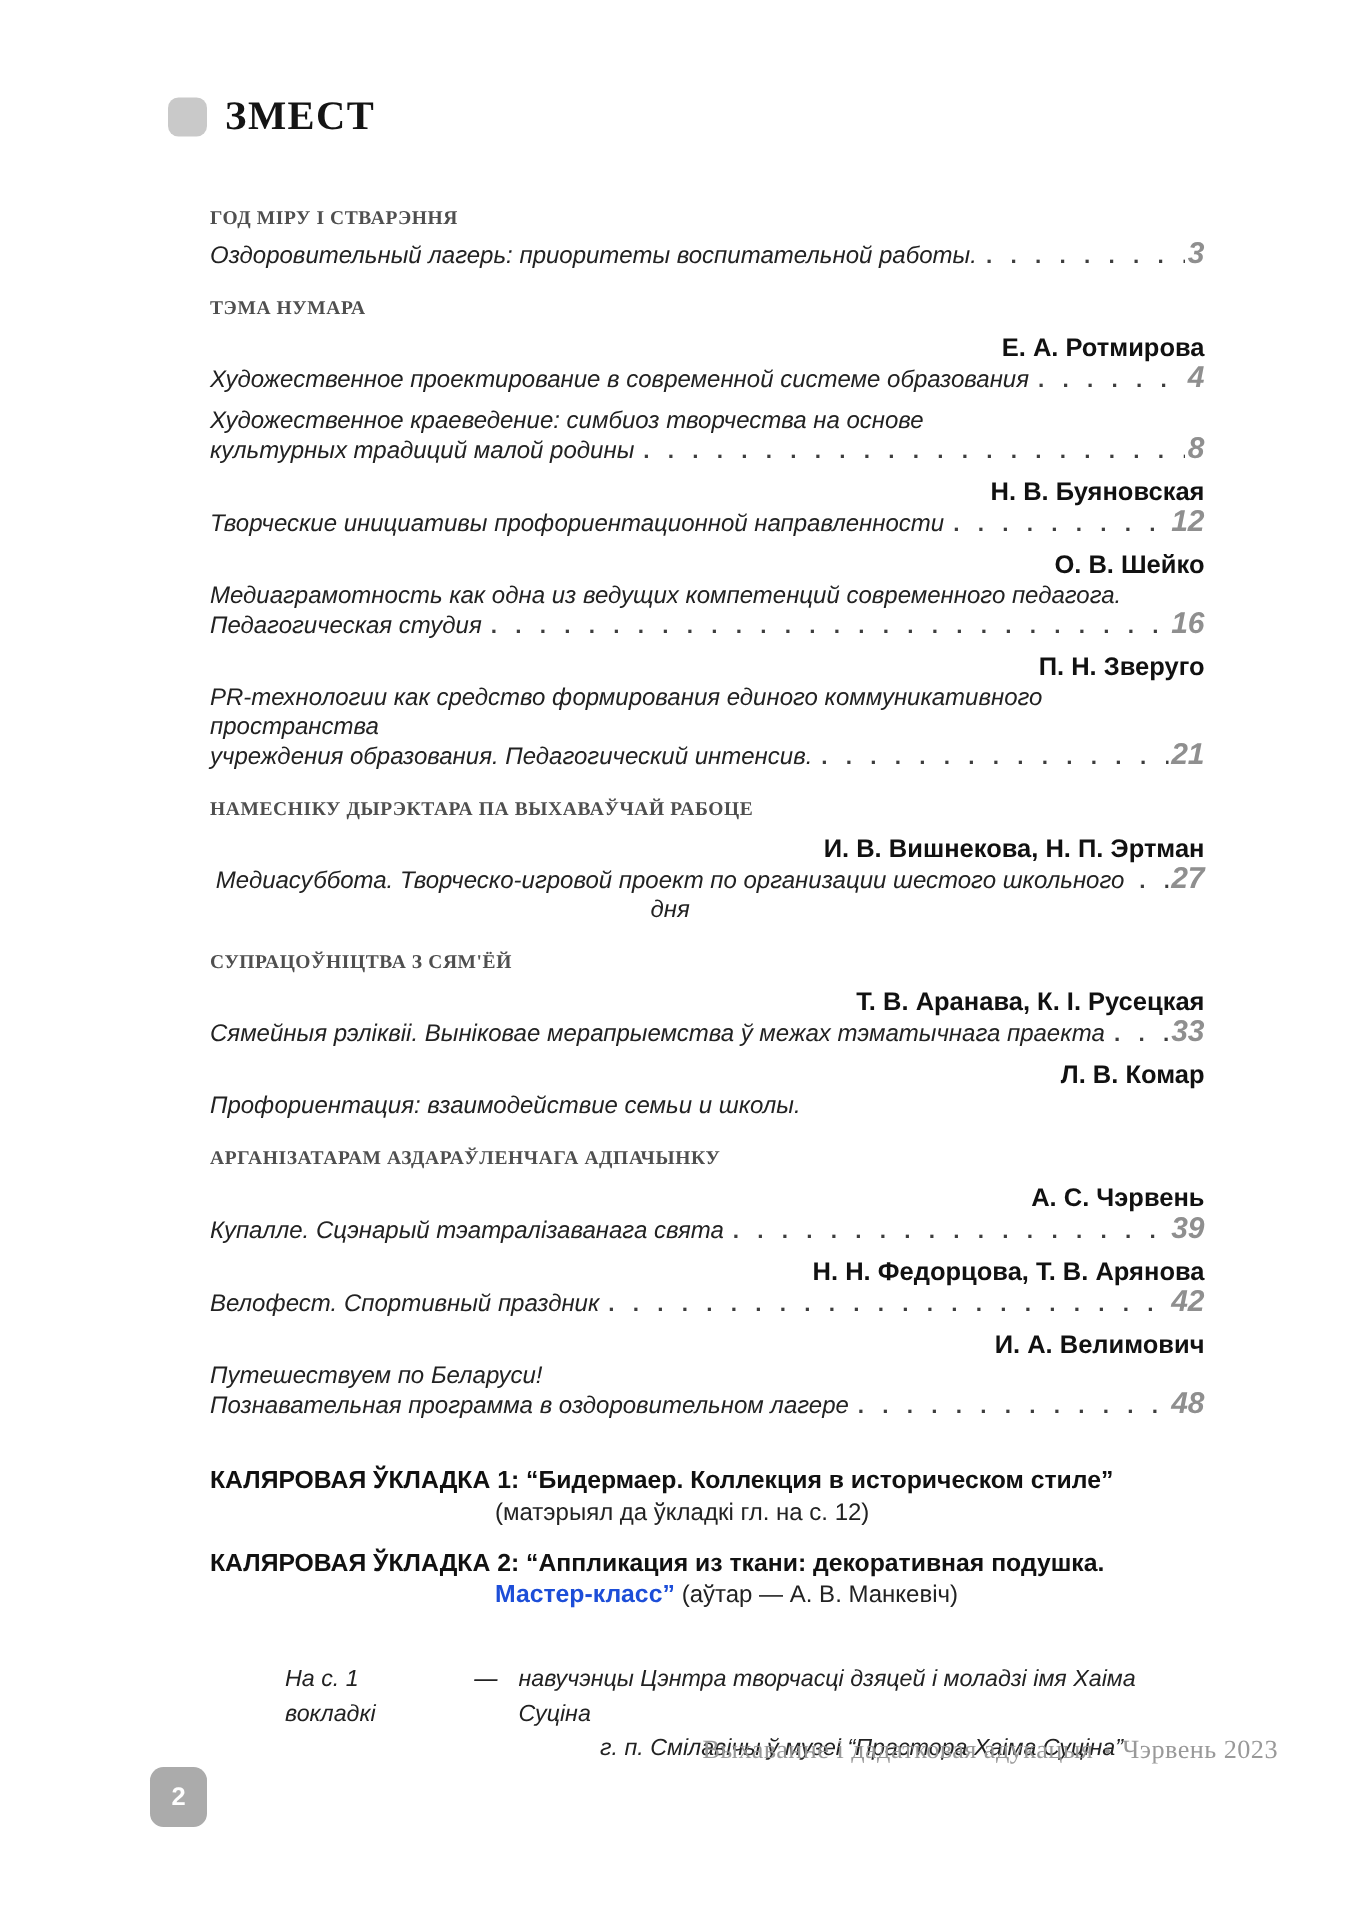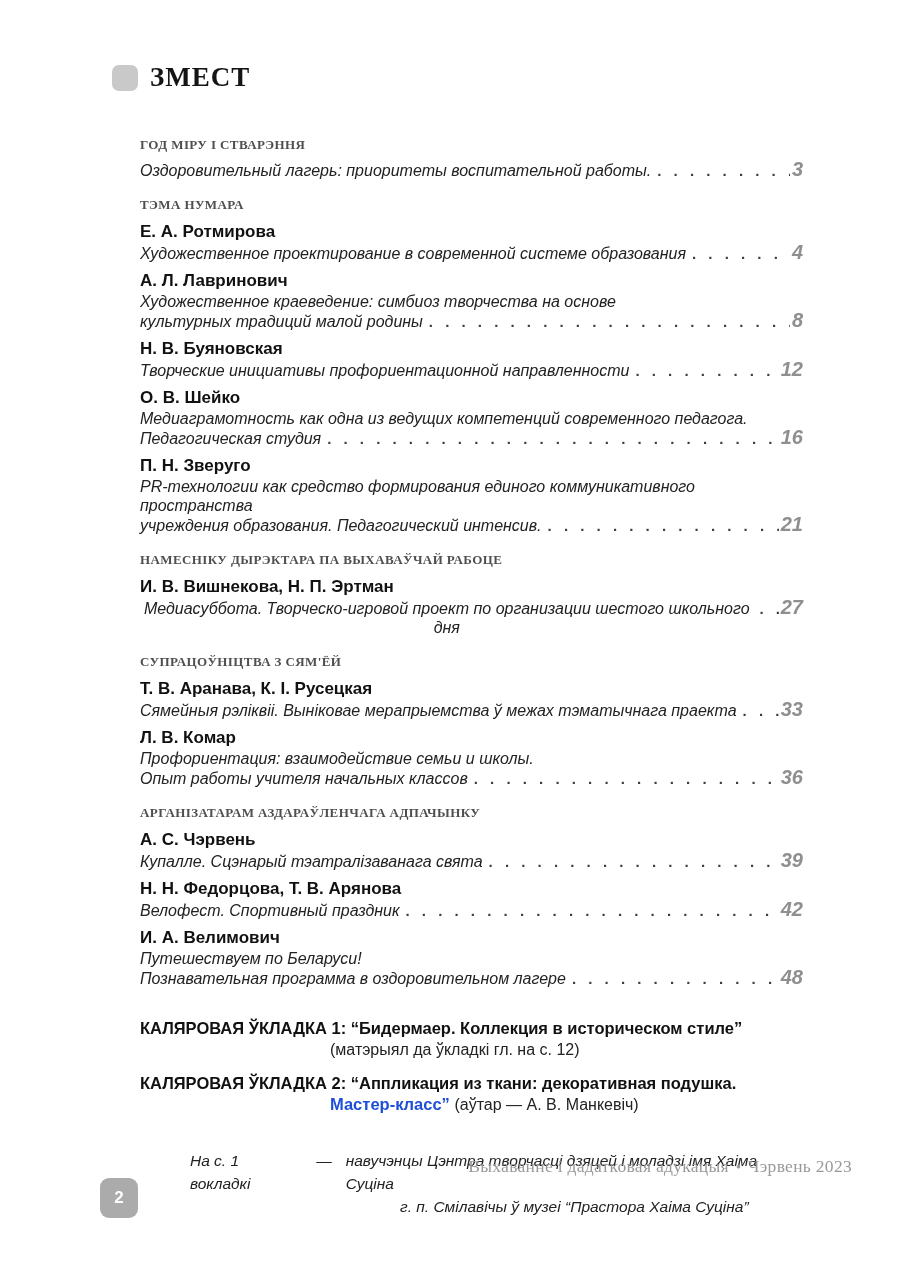--- a/index.html
+++ b/index.html
@@ -21,21 +21,21 @@
   }
 
   
   .section { margin-top: 15px; }
   .section-title {
     font-family: "Liberation Serif", serif;
     font-weight: bold; font-size: 13px; letter-spacing: 0.4px;
     color: #4f4f4f; line-height: 19px; margin-bottom: 4px;
   }
   .entry { margin-top: 8px; }
-  .authors { font-weight: bold; font-size: 17px; line-height: 19px; margin-bottom: 2px; color: #111; }
+  .authors { font-weight: bold; font-size: 17px; line-height: 19px; margin-bottom: 2px; color: #111; text-align: right; }
   .t-line { font-style: italic; font-size: 16px; line-height: 19px; color: #222; }
   .t-last { display: flex; align-items: baseline; text-align: center; }
   .t-text { flex: 0 1 auto; }
   .leader {
     flex: 1 1 20px; overflow: hidden; white-space: nowrap;
     font-style: normal; font-size: 15px; font-weight: bold;
     letter-spacing: 4px; color: #3d3d3d; margin: 0 2px 0 6px;
   }
   .leader::after { content: ". . . . . . . . . . . . . . . . . . . . . . . . . . . . . . . . . . . . . . . . . . . . . . . . . . . . . . . . . . . ."; }
   .pnum { font-weight: bold; font-size: 20px; color: #8f8f8f; flex: 0 0 auto; }
@@ -96,21 +96,20 @@
       <div class="entry">
         <div class="authors">Е. А. Ротмирова</div>
         <div class="t-line t-last">
           <span class="t-text">Художественное проектирование в современной системе образования</span>
           <span class="leader"></span>
           <span class="pnum">4</span>
         </div>
       </div>
 
       <div class="entry">
-        <div class="authors">А. Л. Лавринович</div>
         <div class="t-line">Художественное краеведение: симбиоз творчества на основе</div>
         <div class="t-line t-last">
           <span class="t-text">культурных традиций малой родины</span>
           <span class="leader"></span>
           <span class="pnum">8</span>
         </div>
       </div>
 
       <div class="entry">
         <div class="authors">Н. В. Буяновская</div>
@@ -162,25 +161,20 @@
         <div class="t-line t-last">
           <span class="t-text">Сямейныя рэліквіі. Выніковае мерапрыемства ў межах тэматычнага праекта</span>
           <span class="leader"></span>
           <span class="pnum">33</span>
         </div>
       </div>
 
       <div class="entry">
         <div class="authors">Л. В. Комар</div>
         <div class="t-line">Профориентация: взаимодействие семьи и школы.</div>
-        <div class="t-line t-last">
-          <span class="t-text">Опыт работы учителя начальных классов</span>
-          <span class="leader"></span>
-          <span class="pnum">36</span>
-        </div>
       </div>
     </div>
 
     <div class="section">
       <div class="section-title">АРГАНІЗАТАРАМ АЗДАРАЎЛЕНЧАГА АДПАЧЫНКУ</div>
 
       <div class="entry">
         <div class="authors">А. С. Чэрвень</div>
         <div class="t-line t-last">
           <span class="t-text">Купалле. Сцэнарый тэатралізаванага свята</span>

